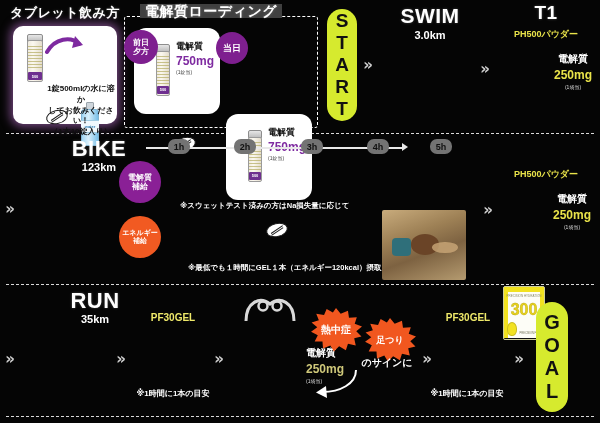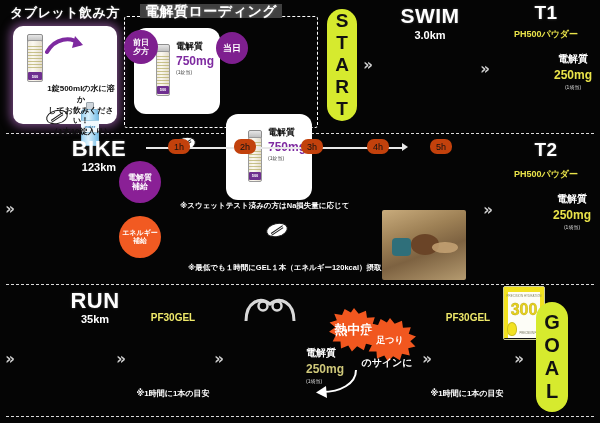--- a/index.html
+++ b/index.html
@@ -109,21 +109,21 @@
   .sachet .base{position:absolute;left:0;right:0;bottom:-8%;height:10%;background:#111;}
 
   
   .badge-circle{border-radius:50%;display:flex;align-items:center;justify-content:center;
     text-align:center;font-weight:800;color:#fff;line-height:1.15;}
   .badge-purple{background:#7e1f8f;}
   .badge-purple2{background:#8a2096;}
   .badge-orange{background:#f15a22;}
 
   .hourpill{
-    background:#c2410c;color:#111;font-weight:400;border-radius:7px;
+    background:#737373;color:#111;font-weight:700;border-radius:7px;
     display:flex;align-items:center;justify-content:center;
   }
   .timeline{position:absolute;height:1.5px;background:#e8e8e8;}
   .tl-arrow{position:absolute;width:0;height:0;border-left:6px solid #e8e8e8;
     border-top:4px solid transparent;border-bottom:4px solid transparent;}
 
   
   .burst{
     background:#f1571f;color:#fff;font-weight:800;display:flex;align-items:center;justify-content:center;
     clip-path:polygon(50% 0%,59% 13%,73% 6%,75% 22%,90% 21%,86% 36%,100% 42%,89% 53%,99% 65%,85% 69%,88% 85%,73% 81%,69% 96%,56% 87%,46% 99%,39% 85%,25% 92%,24% 76%,9% 76%,15% 62%,2% 54%,14% 44%,3% 33%,17% 28%,12% 13%,27% 16%,32% 2%,44% 10%);
@@ -296,23 +296,20 @@
     <div>
       <div>エネルギー</div>
       <div>補給</div>
     </div>
   </div>
 
   <div class="abs small" style="left:188px;top:263px;width:300px;text-align:left;font-size:7.5px;color:#fff;">※最低でも１時間にGEL１本（エネルギー120kcal）摂取</div>
 
   <div class="chev abs ctr" style="left:481px;top:203px;width:12px;height:14px;">»</div>
 
-  <div class="abs" style="left:496px;top:140px;width:100px;text-align:center;">
-    <div class="disc-title" style="font-size:19px;">T2</div>
-  </div>
   <div class="abs yel" style="left:492px;top:168px;width:108px;text-align:center;font-size:9px;font-weight:800;">PH500パウダー</div>
 
   <div class="abs" style="left:544px;top:192px;width:56px;text-align:center;">
     <div style="font-size:10px;font-weight:800;color:#fff;">電解質</div>
     <div class="yel" style="font-size:12px;font-weight:800;margin-top:2px;">250mg</div>
     <div style="font-size:5px;color:#ddd;margin-top:2px;">(1袋当)</div>
   </div>
 
   <div class="abs col" style="left:30px;top:290px;width:130px;">
     <div class="disc-title" style="font-size:22px;">RUN</div>
@@ -333,21 +330,21 @@
     <circle cx="27" cy="12" r="4.5" stroke="#d9d9d9" stroke-width="2.5" fill="none"></circle>
     <circle cx="41" cy="12" r="4.5" stroke="#d9d9d9" stroke-width="2.5" fill="none"></circle>
   </svg>
 
   <div class="abs" style="left:306px;top:346px;width:58px;text-align:left;">
     <div style="font-size:10px;font-weight:800;color:#fff;">電解質</div>
     <div style="font-size:12px;font-weight:800;color:#cfc87a;margin-top:2px;">250mg</div>
     <div style="font-size:5px;color:#ddd;margin-top:2px;">(1袋当)</div>
   </div>
 
-  <div class="burst abs" style="left:328px;top:308px;width:52px;height:44px;font-size:13px;">熱中症</div>
+  <div class="burst abs" style="left:310px;top:308px;width:52px;height:44px;font-size:10px;">熱中症</div>
   <div class="burst abs" style="left:364px;top:318px;width:52px;height:44px;font-size:9px;">足つり</div>
   <div class="abs" style="left:352px;top:356px;width:70px;text-align:center;font-size:10px;font-weight:800;color:#fff;">のサインに</div>
 
   <svg class="abs" style="left:306px;top:366px;" width="54" height="36" viewBox="0 0 54 36">
     <path d="M50 4 C50 18, 34 26, 16 26" stroke="#ffffff" stroke-width="2" fill="none"></path>
     <path d="M20 20 L10 26.5 L21 32 Z" fill="#ffffff"></path>
   </svg>
 
   <div class="chev abs ctr" style="left:420px;top:352px;width:12px;height:14px;">»</div>
 

